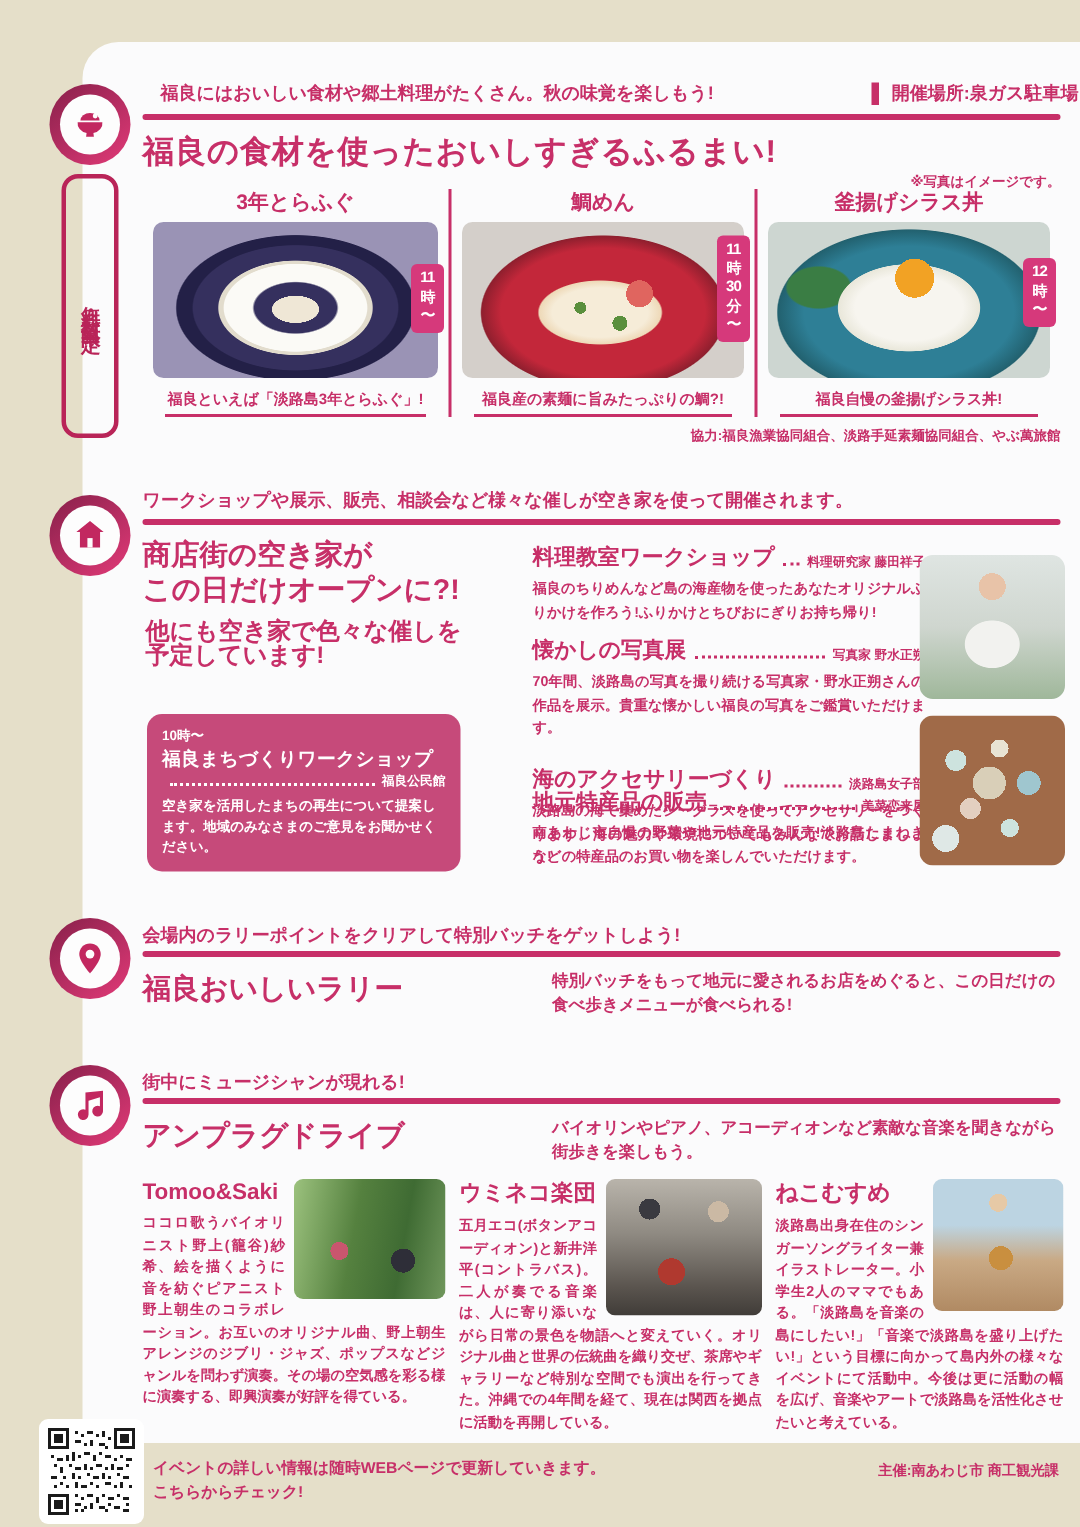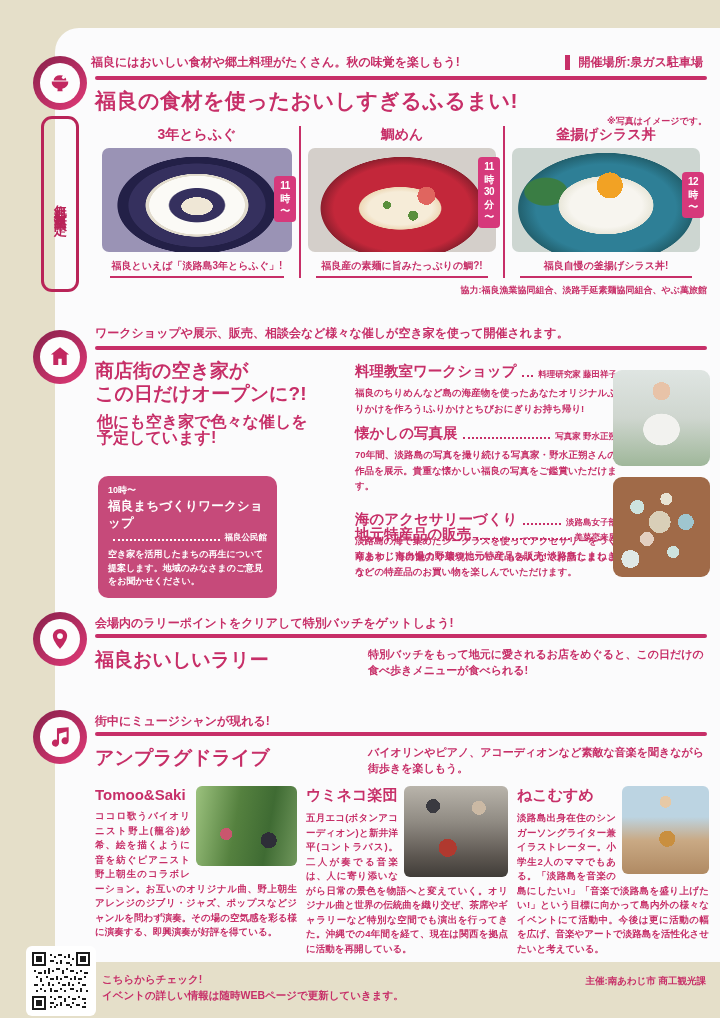--- a/index.html
+++ b/index.html
@@ -83,21 +83,21 @@
       radial-gradient(circle 13px at 52% 36%, #f2a224 0 100%, transparent),
       radial-gradient(ellipse 62px 38px at 50% 55%, #f7f5ef 0 58%, #e9e7da 76%, transparent 77%),
       radial-gradient(ellipse 40px 26px at 18% 42%, #3a7d44 0 52%, transparent 56%),
       radial-gradient(ellipse 92px 58px at 50% 58%, #2e7f96 0 76%, #22616f 95%, transparent 96%),
       #cdd6d1;
   }
   
   .subnote{font-size:16px;font-weight:700;line-height:16px;}
   .machibox{
     background:var(--pink-box);border-radius:10px;color:#fff;
-    padding:8px 10px 9px;width:179px;
+    padding:8px 10px 9px;width:209px;
   }
   .machibox .t{font-size:9px;font-weight:700;}
   .machibox .h{font-size:12.5px;font-weight:800;margin-top:1px;letter-spacing:.2px;}
   .machibox .body{font-size:9px;line-height:13.5px;font-weight:600;margin-top:4px;}
   .leaderrow{display:flex;align-items:flex-end;}
   .leader{flex:1;border-bottom:2px dotted var(--pink);margin:0 5px 4px;}
   .machibox .leader{border-color:#fff;margin-bottom:3px;}
   .machibox .place{font-size:8.5px;font-weight:700;}
   .event{position:absolute;left:300px;width:262px;}
   .event .title{font-size:14.5px;font-weight:800;white-space:nowrap;}
@@ -182,21 +182,21 @@
 <div class="icircle" style="left:33px;top:710px;">
   <div class="in">
       <svg viewBox="0 0 24 24">
         <path d="M9.2 4v10.6a3.3 3.3 0 1 0 1.9 3V9l7-2.1v5.6a3.3 3.3 0 1 0 1.9 3V2.9z"></path>
       </svg>
     </div>
 </div>
 
 <div class="card">
 
-  <div class="abs bannerrow" style="left:36px;top:26px;width:612px;gap:32px;">
+  <div class="abs bannerrow" style="left:52px;top:26px;width:612px;gap:32px;">
     <span>福良にはおいしい食材や郷土料理がたくさん。秋の味覚を楽しもう!</span>
     <span class="venue">
         <i class="vbar"></i>
         <span>開催場所:泉ガス駐車場</span>
       </span>
   </div>
   <div class="abs rule" style="left:40px;top:48px;width:612px;"></div>
   <div class="abs sec-title" style="left:40px;top:59px;">福良の食材を使ったおいしすぎるふるまい!</div>
   <div class="abs smallnote" style="left:40px;top:87px;width:612px;text-align:right;">※写真はイメージです。</div>
 
@@ -422,18 +422,18 @@
         <rect x="22" y="26" width="2" height="1"></rect>
         <rect x="26" y="25" width="1" height="1"></rect>
         <rect x="9" y="27" width="1" height="1"></rect>
         <rect x="11" y="27" width="1" height="1"></rect>
         <rect x="19" y="27" width="1" height="1"></rect>
         <rect x="25" y="27" width="2" height="1"></rect>
     </g>
   </svg>
 </div>
 <div class="abs footer-info" style="left:102px;top:971px;">
+  <div>イベントの詳しい情報は随時WEBページで更新していきます。</div>
   <div>こちらからチェック!</div>
-  <div>イベントの詳しい情報は随時WEBページで更新していきます。</div>
 </div>
 <div class="abs footer-credit" style="left:420px;top:973px;width:286px;">
   <div>主催:南あわじ市 商工観光課</div>
 </div>
 
 </body></html>

